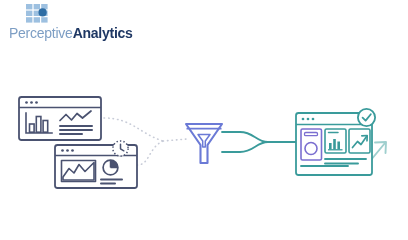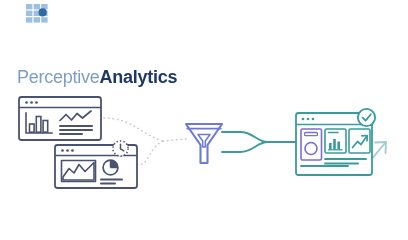--- a/index.html
+++ b/index.html
@@ -30,29 +30,28 @@
   }
   .logo-mark {
     position: absolute;
     left: 17px;
     top: 0px;
     width: 26px;
     height: 20px;
   }
   .logo-wordmark {
     position: absolute;
-    left: 8px;
+    left: 0px;
     top: 20px;
     width: 120px;
     height: 18px;
-    font-size: 18px;
+    font-size: 14px;
     letter-spacing: -0.25px;
     line-height: 18px;
     white-space: nowrap;
-    margin-top: 44px;
   }
   .wm-light {
     color: #7d9ec4;
     font-weight: 400;
   }
   .wm-bold {
     color: #1f3864;
     font-weight: 700;
   }
 

